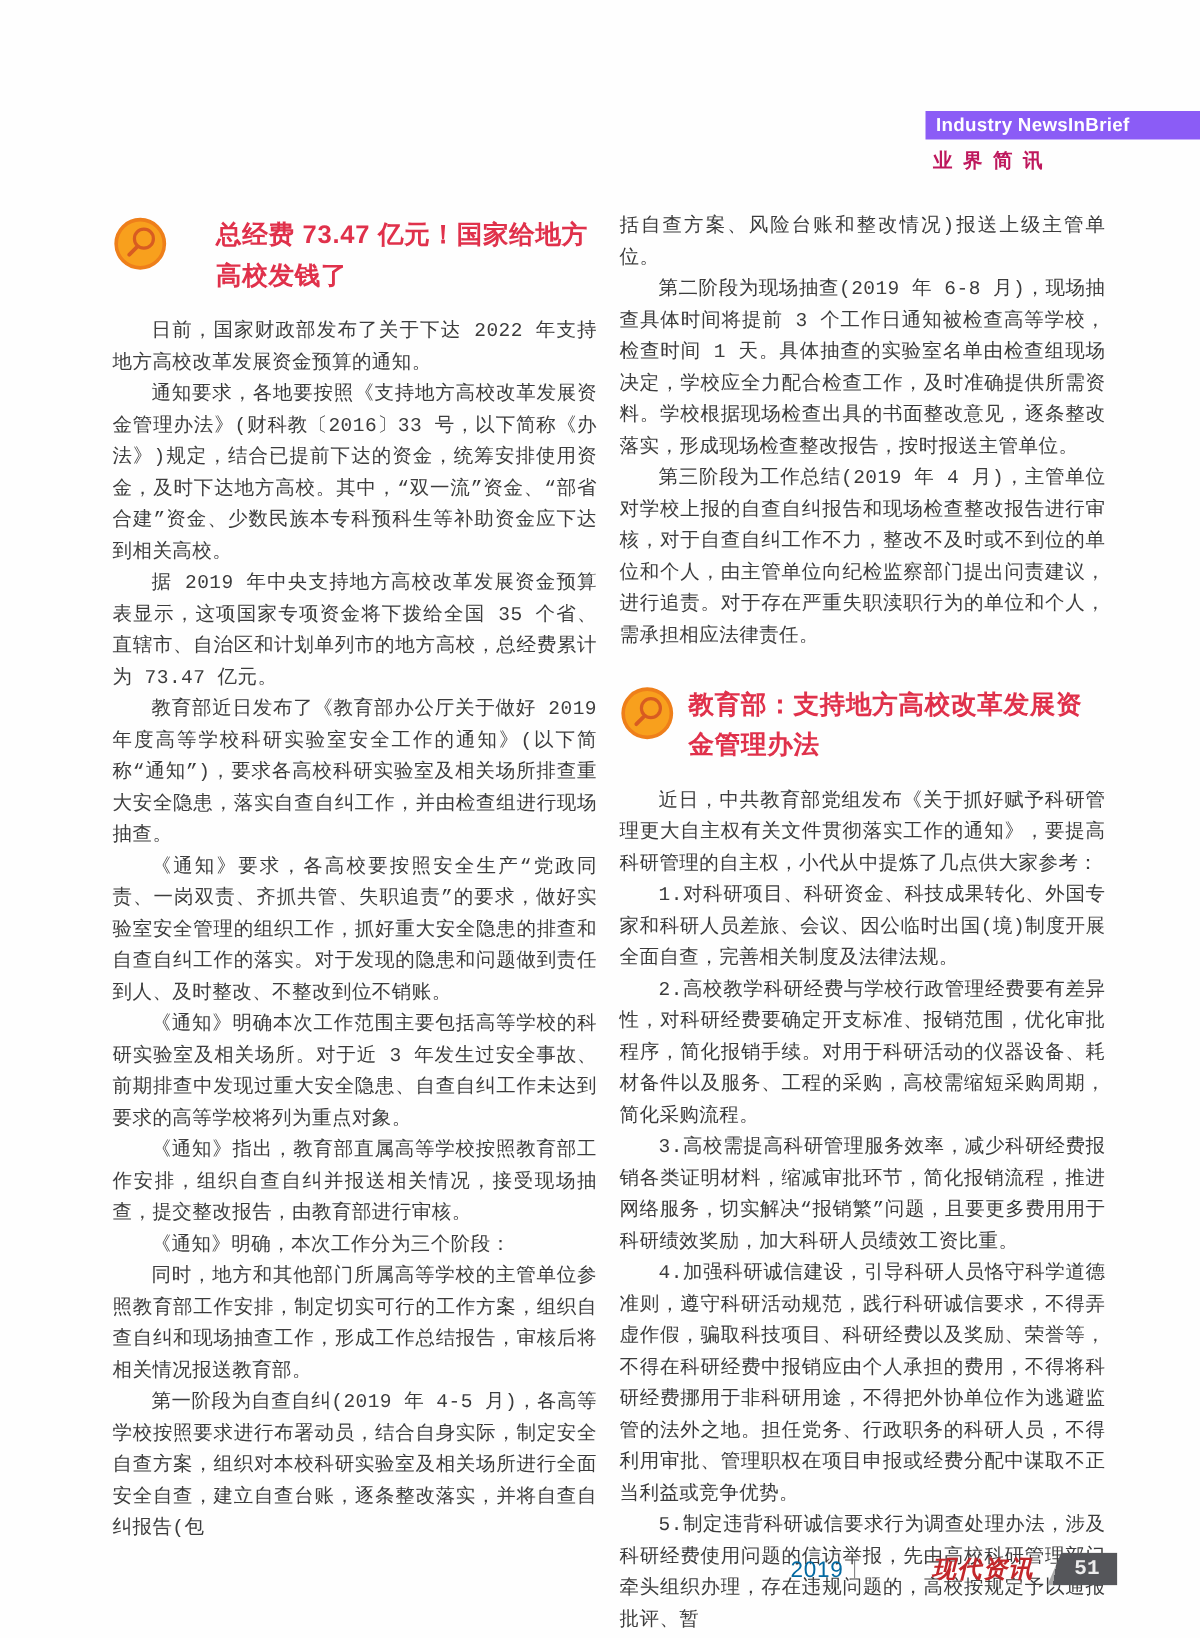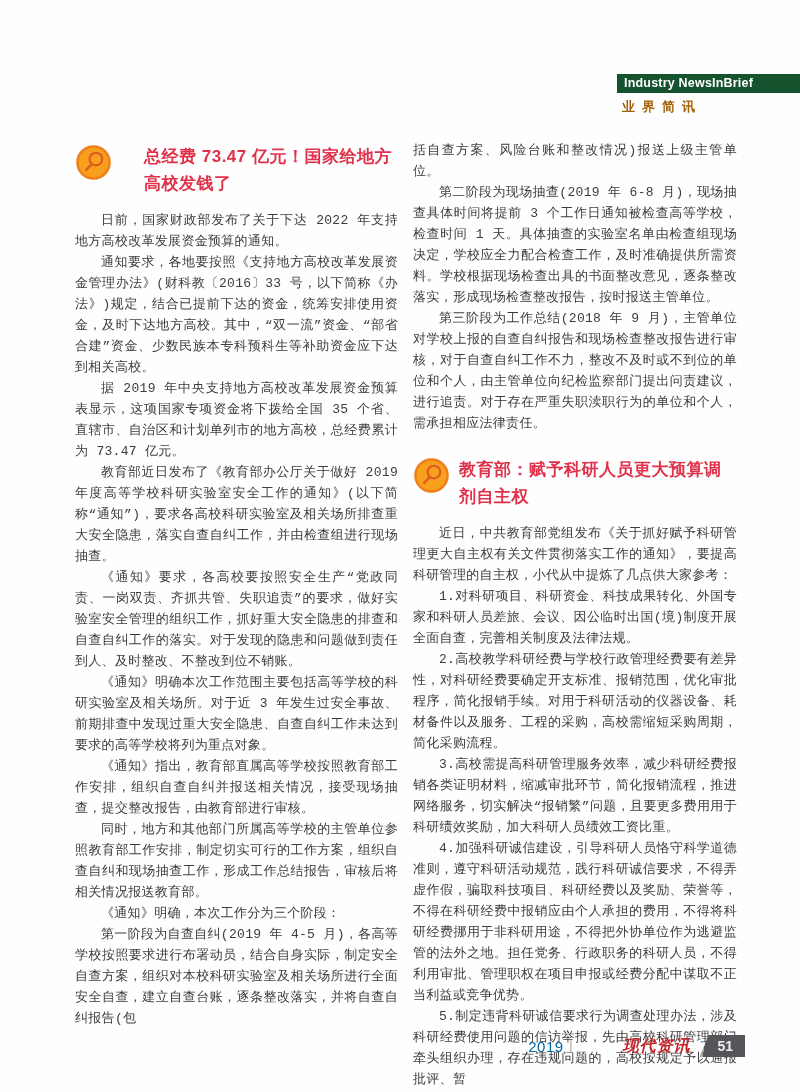--- a/index.html
+++ b/index.html
@@ -4,28 +4,28 @@
 <style>
   html,body { margin:0; padding:0; background:#ffffff; }
   .page {
     position:relative; width:800px; height:1092px; margin:0 auto;
     background:#fefefe; overflow:hidden;
     font-family:"Liberation Serif", serif; color:#3c3c3c;
   }
   
   .band {
     position:absolute; left:617px; top:74px; width:183px; height:19px;
-    background:#14532d; color:#ffffff; box-sizing:border-box;
+    background:#8b5cf6; color:#ffffff; box-sizing:border-box;
     font-family:"Liberation Sans", sans-serif; font-weight:bold;
     font-size:12.5px; line-height:19px; padding-left:7px; letter-spacing:0.2px;
   }
   .band-cn {
     position:absolute; left:622px; top:98px;
     font-family:"Liberation Sans", sans-serif; font-weight:bold;
-    font-size:13px; letter-spacing:7px; color:#a16207;
+    font-size:13px; letter-spacing:7px; color:#be185d;
   }
   
   .columns { position:absolute; left:75px; top:140px; width:662px; display:flex; gap:15px; }
   .col { box-sizing:border-box; }
   .col-left  { width:323px; }
   .col-right { width:324px; }
   
   .heading { display:flex; align-items:flex-start; gap:9px; margin:22px 0 13px 0; }
   .heading.first { margin-top:3px;gap:32px; }
   .htext {
@@ -50,21 +50,21 @@
   }
   .f-sep { color:#7a7a7a; font-size:14px; margin:0 1px; }
   .f-mag {
     font-family:"Liberation Serif", serif; font-style:italic; font-weight:bold;
     font-size:16px; color:#c3272b; letter-spacing:1px;margin-left:44px;
   }
   .f-badge {
     margin-left:4px;
     background:linear-gradient(100deg,#a9a9a9 0 15%,#55565a 15%);
     clip-path:polygon(20% 0,100% 0,100% 100%,0 100%);
-    color:#ececec; font-family:Liberation Sans, sans-serif;
+    color:#ececec; font-family:Liberation Mono, monospace;
     font-size:14px; font-weight:bold; line-height:20px;
     padding:1px 12px 1px 18px;
   }
 </style>
 </head>
 <body>
 
 <div class="page">
 
   <div class="band">
@@ -87,39 +87,39 @@
         <span class="htext">总经费 73.47 亿元！国家给地方高校发钱了</span>
       </div>
       <p class="body">日前，国家财政部发布了关于下达 2022 年支持地方高校改革发展资金预算的通知。</p>
       <p class="body">通知要求，各地要按照《支持地方高校改革发展资金管理办法》(财科教〔2016〕33 号，以下简称《办法》)规定，结合已提前下达的资金，统筹安排使用资金，及时下达地方高校。其中，“双一流”资金、“部省合建”资金、少数民族本专科预科生等补助资金应下达到相关高校。</p>
       <p class="body">据 2019 年中央支持地方高校改革发展资金预算表显示，这项国家专项资金将下拨给全国 35 个省、直辖市、自治区和计划单列市的地方高校，总经费累计为 73.47 亿元。</p>
 
       <p class="body">教育部近日发布了《教育部办公厅关于做好 2019 年度高等学校科研实验室安全工作的通知》(以下简称“通知”)，要求各高校科研实验室及相关场所排查重大安全隐患，落实自查自纠工作，并由检查组进行现场抽查。</p>
       <p class="body">《通知》要求，各高校要按照安全生产“党政同责、一岗双责、齐抓共管、失职追责”的要求，做好实验室安全管理的组织工作，抓好重大安全隐患的排查和自查自纠工作的落实。对于发现的隐患和问题做到责任到人、及时整改、不整改到位不销账。</p>
       <p class="body">《通知》明确本次工作范围主要包括高等学校的科研实验室及相关场所。对于近 3 年发生过安全事故、前期排查中发现过重大安全隐患、自查自纠工作未达到要求的高等学校将列为重点对象。</p>
       <p class="body">《通知》指出，教育部直属高等学校按照教育部工作安排，组织自查自纠并报送相关情况，接受现场抽查，提交整改报告，由教育部进行审核。</p>
+      <p class="body">《通知》明确，本次工作分为三个阶段：</p>
       <p class="body">同时，地方和其他部门所属高等学校的主管单位参照教育部工作安排，制定切实可行的工作方案，组织自查自纠和现场抽查工作，形成工作总结报告，审核后将相关情况报送教育部。</p>
-      <p class="body">《通知》明确，本次工作分为三个阶段：</p>
       <p class="body">第一阶段为自查自纠(2019 年 4-5 月)，各高等学校按照要求进行布署动员，结合自身实际，制定安全自查方案，组织对本校科研实验室及相关场所进行全面安全自查，建立自查台账，逐条整改落实，并将自查自纠报告(包</p>
     </div>
 
     <div class="col col-right">
       <p class="body cont">括自查方案、风险台账和整改情况)报送上级主管单位。</p>
       <p class="body">第二阶段为现场抽查(2019 年 6-8 月)，现场抽查具体时间将提前 3 个工作日通知被检查高等学校，检查时间 1 天。具体抽查的实验室名单由检查组现场决定，学校应全力配合检查工作，及时准确提供所需资料。学校根据现场检查出具的书面整改意见，逐条整改落实，形成现场检查整改报告，按时报送主管单位。</p>
-      <p class="body">第三阶段为工作总结(2018 年 9 月)，主管单位对学校上报的自查自纠报告和现场检查整改报告进行审核，对于自查自纠工作不力，整改不及时或不到位的单位和个人，由主管单位向纪检监察部门提出问责建议，进行追责。对于存在严重失职渎职行为的单位和个人，需承担相应法律责任。</p>
+      <p class="body">第三阶段为工作总结(2019 年 4 月)，主管单位对学校上报的自查自纠报告和现场检查整改报告进行审核，对于自查自纠工作不力，整改不及时或不到位的单位和个人，由主管单位向纪检监察部门提出问责建议，进行追责。对于存在严重失职渎职行为的单位和个人，需承担相应法律责任。</p>
 
       <div class="heading">
         <span class="hicon">
           <svg width="37" height="37" viewBox="0 0 38 38">
             <circle cx="19" cy="19" r="16.5" fill="#f8a01d" stroke="#ee7f1a" stroke-width="2.5"></circle>
             <circle cx="21.5" cy="15.5" r="6.5" fill="none" stroke="#d85c21" stroke-width="2.2"></circle>
             <line x1="16.5" y1="21.5" x2="11.5" y2="26.5" stroke="#d85c21" stroke-width="2.6" stroke-linecap="round"></line>
           </svg>
         </span>
-        <span class="htext">教育部：赋予科研人员更大预算调剂自主权</span>
+        <span class="htext">教育部：支持地方高校改革发展资金管理办法</span>
       </div>
       <p class="body">近日，中共教育部党组发布《关于抓好赋予科研管理更大自主权有关文件贯彻落实工作的通知》，要提高科研管理的自主权，小代从中提炼了几点供大家参考：</p>
       <p class="body">1.对科研项目、科研资金、科技成果转化、外国专家和科研人员差旅、会议、因公临时出国(境)制度开展全面自查，完善相关制度及法律法规。</p>
       <p class="body">2.高校教学科研经费与学校行政管理经费要有差异性，对科研经费要确定开支标准、报销范围，优化审批程序，简化报销手续。对用于科研活动的仪器设备、耗材备件以及服务、工程的采购，高校需缩短采购周期，简化采购流程。</p>
       <p class="body">3.高校需提高科研管理服务效率，减少科研经费报销各类证明材料，缩减审批环节，简化报销流程，推进网络服务，切实解决“报销繁”问题，且要更多费用用于科研绩效奖励，加大科研人员绩效工资比重。</p>
       <p class="body">4.加强科研诚信建设，引导科研人员恪守科学道德准则，遵守科研活动规范，践行科研诚信要求，不得弄虚作假，骗取科技项目、科研经费以及奖励、荣誉等，不得在科研经费中报销应由个人承担的费用，不得将科研经费挪用于非科研用途，不得把外协单位作为逃避监管的法外之地。担任党务、行政职务的科研人员，不得利用审批、管理职权在项目申报或经费分配中谋取不正当利益或竞争优势。</p>
       <p class="body">5.制定违背科研诚信要求行为调查处理办法，涉及科研经费使用问题的信访举报，先由高校科研管理部门牵头组织办理，存在违规问题的，高校按规定予以通报批评、暂</p>
     </div>
 
   </div>

